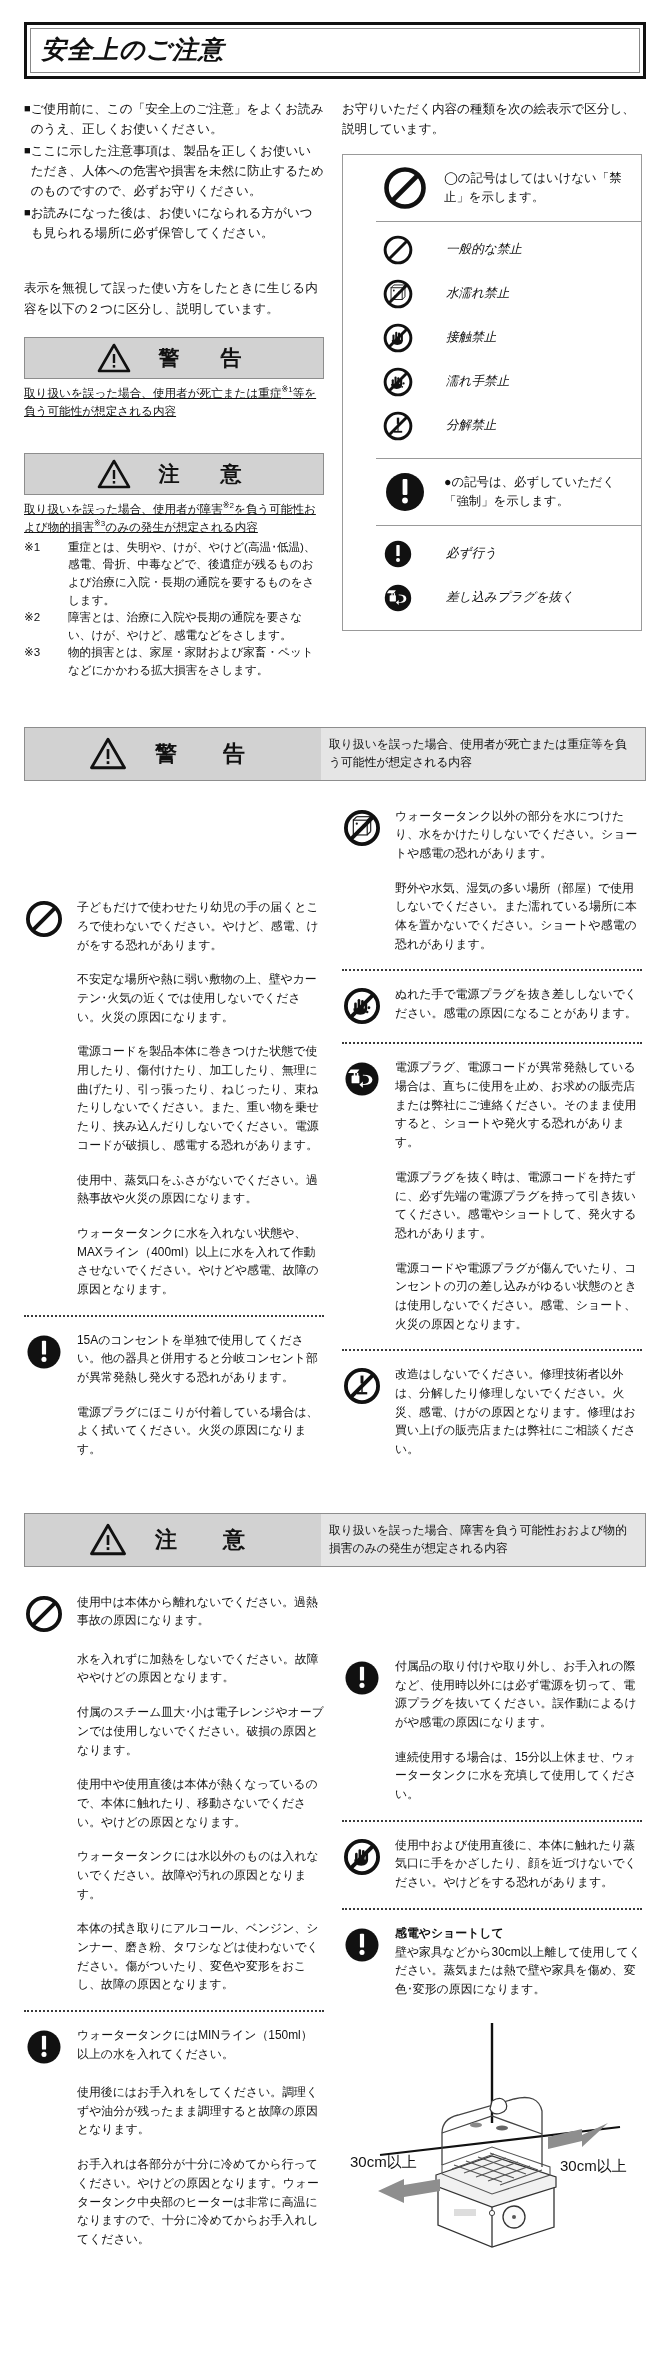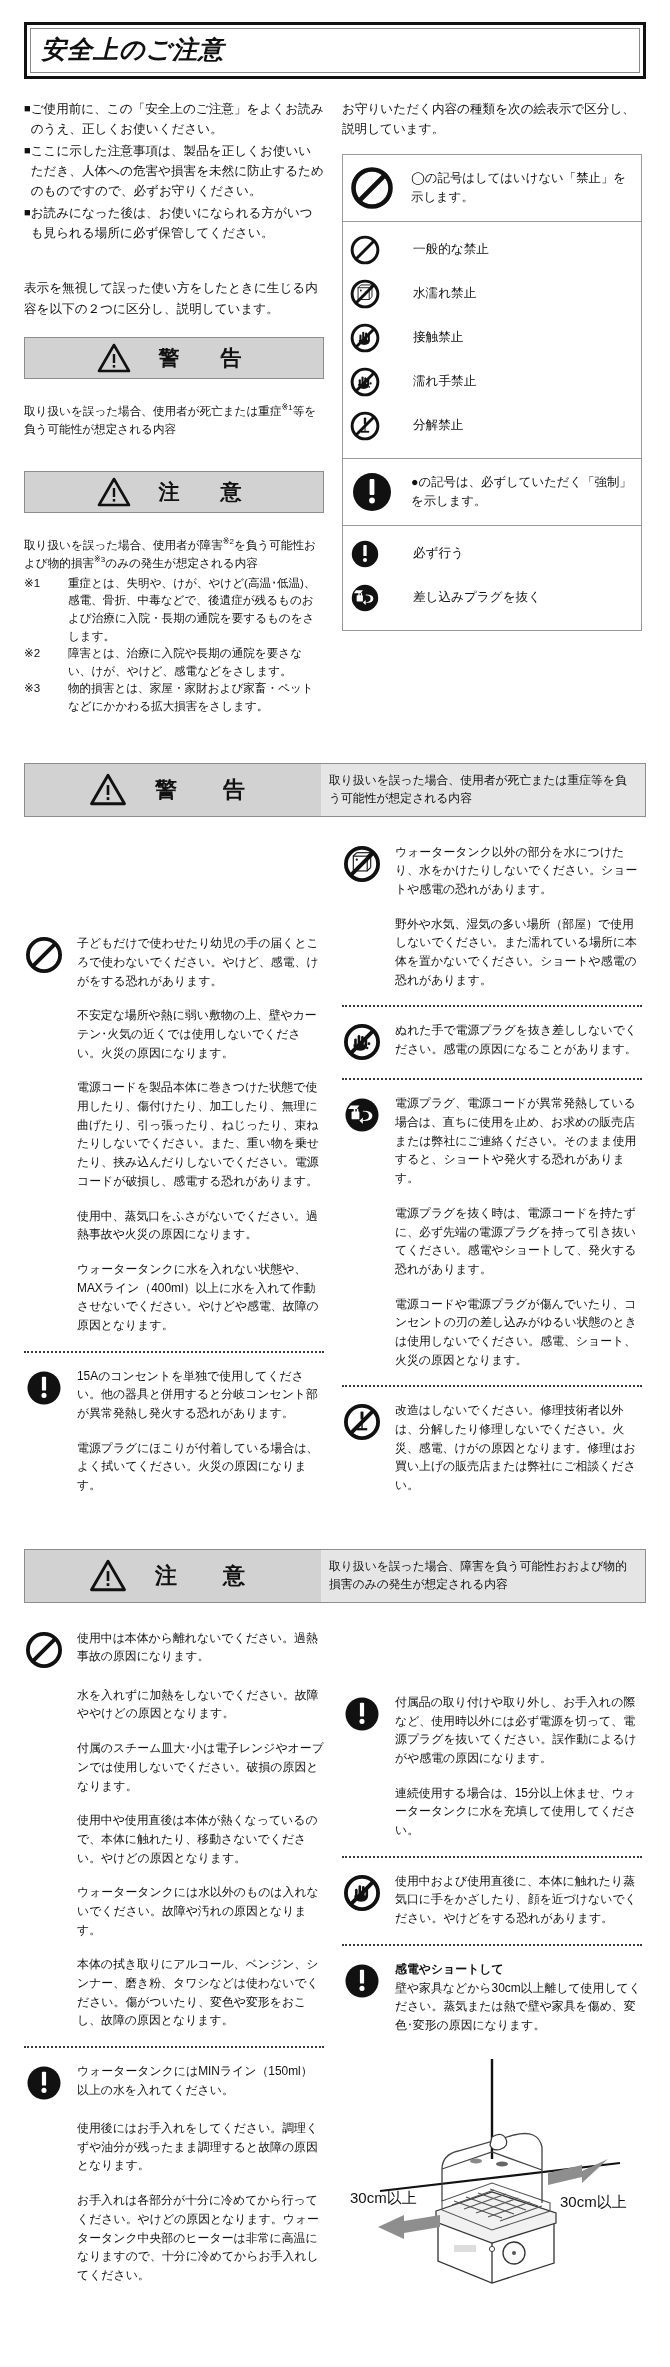--- a/index.html
+++ b/index.html
@@ -65,40 +65,42 @@
     line-height: 1.62;
   }
 
   .gap-lg { height: 34px; }
   .gap-md { height: 18px; }
 
   
   .legend {
     border: 1px solid #999;
     margin-top: 14px;
+    padding-left: 33px;
   }
   .legend-head {
     display: flex;
     align-items: center;
     padding: 10px 8px 10px 6px;
     border-bottom: 1px solid #999;
     gap: 8px;
   }
   .legend-head-icon { flex: 0 0 54px; text-align: center; }
   .legend-head-text {
     font-size: 12.4px;
     line-height: 1.5;
     flex: 1;
   }
   .legend-rows { padding: 6px 0 10px 0; }
   .legend-row {
     display: flex;
     align-items: center;
     padding: 6px 8px 6px 6px;
     gap: 10px;
+    font-style: italic;
   }
   .legend-row-icon { flex: 0 0 54px; text-align: center; }
   .legend-row-label { font-size: 12.6px; }
   .legend-divider { border-top: 1px solid #999; }
 
   
   .sev-bar {
     background: #d2d2d2;
     border: 1px solid #8d8d8d;
     display: flex;
@@ -109,21 +111,22 @@
   }
   .sev-bar-word {
     font-size: 21px;
     font-weight: bold;
     letter-spacing: 10px;
     padding-left: 10px;
   }
   .sev-desc {
     font-size: 11.6px;
     line-height: 1.52;
-    margin-top: 23px;
+    margin-top: 5px;
+    text-decoration: underline;
   }
   sup.ref { font-size: 8px; vertical-align: super; }
 
   .fn-list { margin-top: 2px; }
   .fn-item {
     display: flex;
     font-size: 11.6px;
     line-height: 1.52;
   }
   .fn-key { flex: 0 0 44px; }

